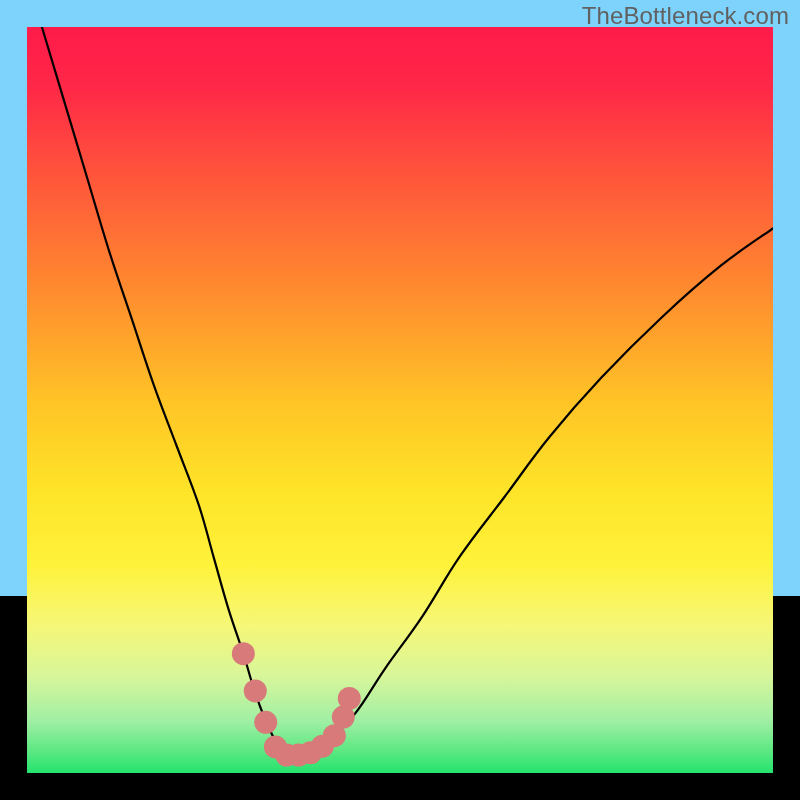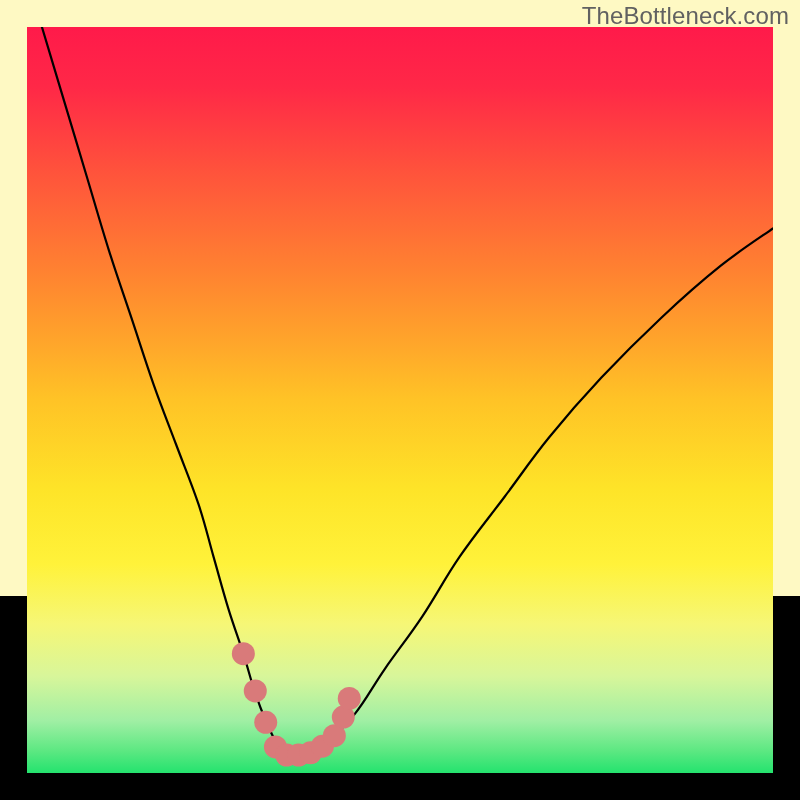--- a/index.html
+++ b/index.html
@@ -10,21 +10,21 @@
     overflow: hidden;
     background: #000;
     font-family: Arial, Helvetica, sans-serif;
   }
   .frame {
     position: absolute;
     top: 0;
     left: 0;
     width: 800px;
     height: 596px;
-    background: #fef9c3;
+    background: #7dd3fc;
     text-decoration: underline;
   }
   .plot {
     position: absolute;
     top: 27px;
     left: 27px;
     width: 746px;
     height: 746px;
     overflow: hidden;
   }

